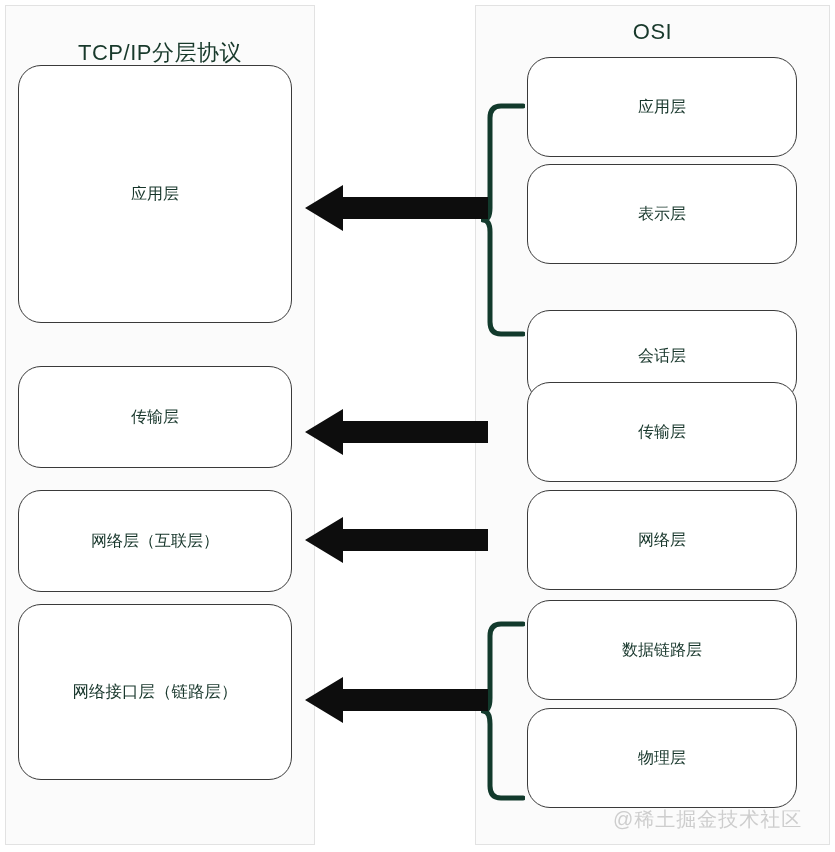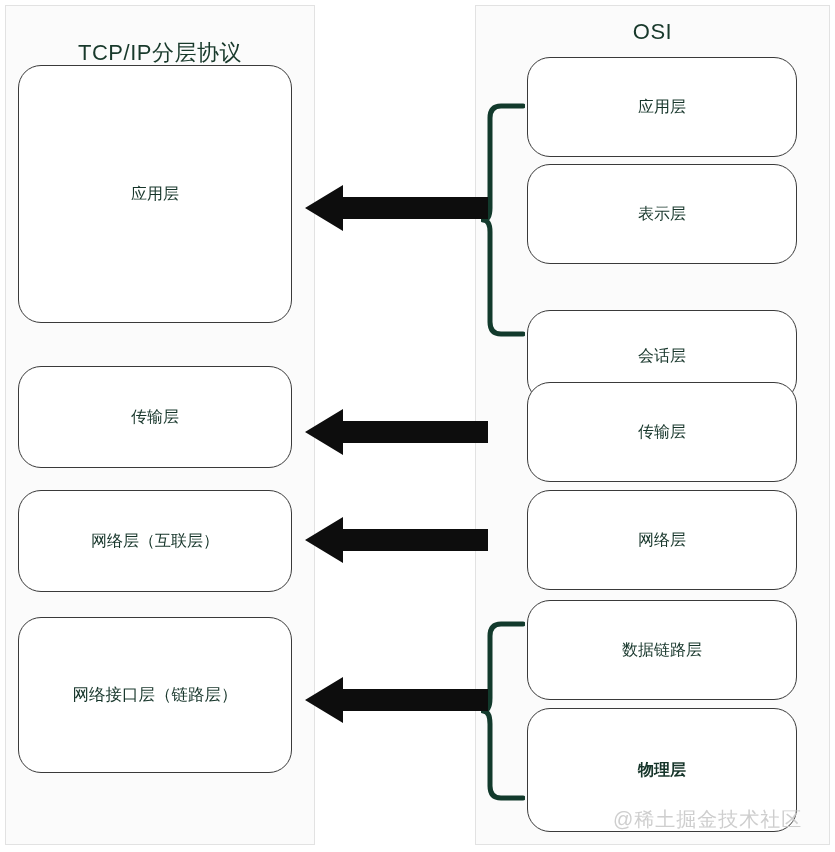--- a/index.html
+++ b/index.html
@@ -55,31 +55,31 @@
     line-height: 1.55;
     padding: 4px 18px;
   }
   .layer-box.wrap { font-size: 16.5px; }
 
   
   .lbox { left: 18px; width: 274px; }
   #l-app   { top: 65px;  height: 258px; }
   #l-trans { top: 366px; height: 102px; }
   #l-net   { top: 490px; height: 102px; text-align: right; }
-  #l-link  { top: 617px; height: 156px; font-family: Liberation Serif, serif; }
+  #l-link  { top: 604px; height: 176px; font-family: Liberation Serif, serif; }
 
   
   .rbox { left: 527px; width: 270px; }
   #r-app    { top: 57px;  height: 100px; }
   #r-pres   { top: 164px; height: 100px; }
   #r-sess   { top: 282px; height: 92px; margin-top: 28px; }
   #r-trans  { top: 382px; height: 100px; }
   #r-net    { top: 490px; height: 100px; }
   #r-link   { top: 600px; height: 100px; }
-  #r-phys   { top: 708px; height: 124px; font-weight: bold; }
+  #r-phys   { top: 708px; height: 100px; }
 
   
   .arrow {
     position: absolute;
     left: 303px;
     width: 185px;
     height: 56px;
   }
   #arrow-1 { top: 180px; }
   #arrow-2 { top: 404px; }

